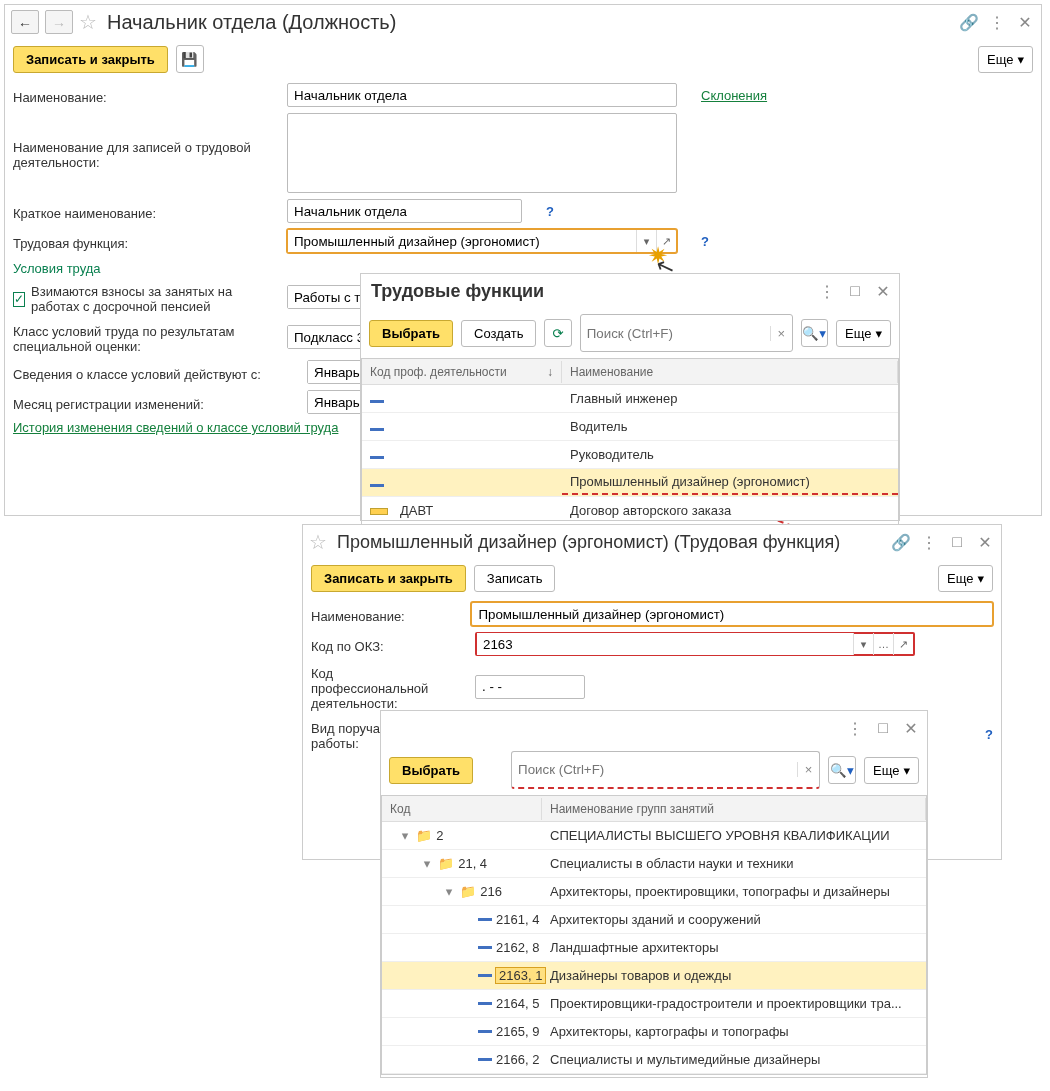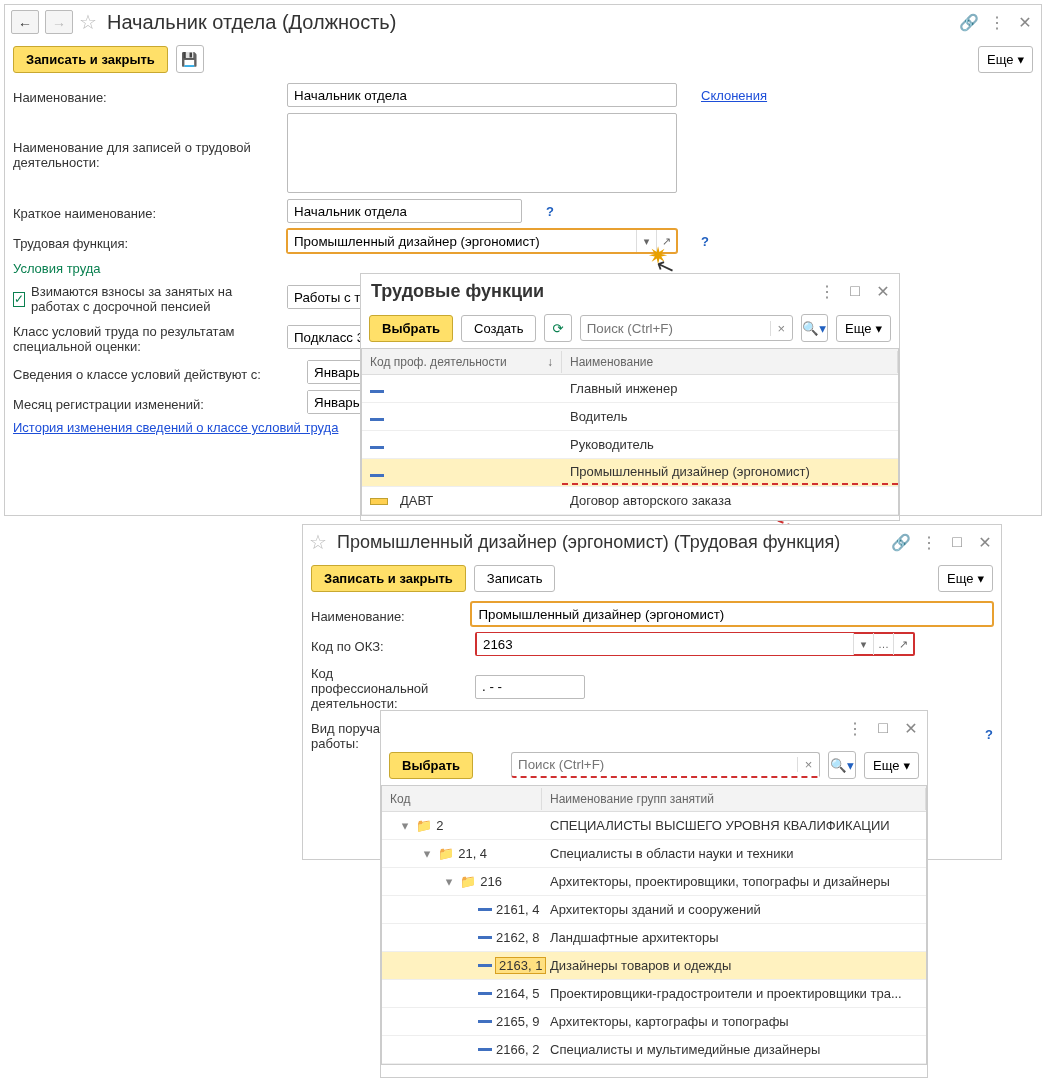--- a/index.html
+++ b/index.html
@@ -28,21 +28,21 @@
 .form-body { padding: 4px 8px; }
 .form-row { display: flex; align-items: center; margin-bottom: 6px; gap: 24px; }
 .label { width: 250px; padding-top: 4px; }
 .label-sm { width: 140px; padding-top: 4px; }
 .input { border: 1px solid #bbb; border-radius: 2px; padding: 3px 6px; height: 24px; background: #fff; }
 .input-combo { display: flex; border: 1px solid #bbb; border-radius: 2px; background: #fff; height: 24px; align-items: center; }
 .input-combo input { border: none; outline: none; flex: 1; padding: 0 6px; height: 22px; }
 .combo-btn { border-left: 1px solid #ddd; width: 20px; height: 22px; display: inline-flex; align-items: center; justify-content: center; font-size: 11px; color: #666; cursor: pointer; }
 .highlight-orange { border: 1px solid #e8a030 !important; box-shadow: 0 0 0 1px #e8a030; }
 .highlight-red { border: 2px solid #d03030 !important; }
-.link { color: #1d4ed8; text-decoration: underline; cursor: pointer; }
+.link { color: #15803d; text-decoration: underline; cursor: pointer; }
 .help-q { color: #2060c0; font-weight: bold; cursor: pointer; }
 .section-title { color: #0a8050; margin: 8px 0 4px 0; }
 .checkbox-row { display: flex; align-items: center; gap: 6px; }
 .chk { width: 15px; height: 15px; border: 1px solid #0a8050; display: inline-flex; align-items: center; justify-content: center; color: #0a8050; font-size: 12px; }
 
 .grid { border: 1px solid #ccc; }
 .grid-header { display: flex; background: #f3f3f3; border-bottom: 1px solid #ddd; height: 26px; align-items: center; }
 .grid-header .col { padding: 4px 8px; border-right: 1px solid #ddd; color: #666; font-size: 12px; }
 .grid-row { display: flex; border-bottom: 1px solid #eee; height: 28px; align-items: center; }
 .grid-row.selected { background: #fff2c0; }
@@ -54,21 +54,21 @@
 .tree-row.selected { background: #fff2c0; }
 .exp-icon { color: #888; width: 14px; display: inline-block; text-align: center; cursor: pointer; }
 .folder-icon { color: #d8a020; font-size: 13px; }
 .code-sel { background: #ffe080; outline: 1px solid #d8a020; padding: 0 3px; }
 
 .cursor-pointer { position: absolute; pointer-events: none; font-size: 22px; transform: rotate(-20deg); }
 .burst { position: absolute; pointer-events: none; color: #e8a000; font-size: 24px; }
 .red-dashed-arrow { position: absolute; border-top: 2px dashed #d03030; transform-origin: left center; pointer-events: none; }
 .red-dashed-arrow::after { content: ""; position: absolute; right: -2px; top: -5px; border-left: 8px solid #d03030; border-top: 5px solid transparent; border-bottom: 5px solid transparent; }
 
-.search-box { display: flex; border: 1px solid #bbb; border-radius: 3px; height: 26px; align-items: center; }
+.search-box { display: flex; border: 1px solid #bbb; border-radius: 3px; height: 38px; align-items: center; }
 .search-box input { border: none; outline: none; flex: 1; padding: 0 6px; }
 .search-box .x { width: 22px; text-align: center; color: #888; cursor: pointer; border-left: 1px solid #ddd; }
 .red-underline { border-bottom: 2px dashed #d03030; }
 </style>
 </head>
 <body>
 
 <div class="window win1">
   <div class="titlebar">
     <span class="nav-btn">←</span>

